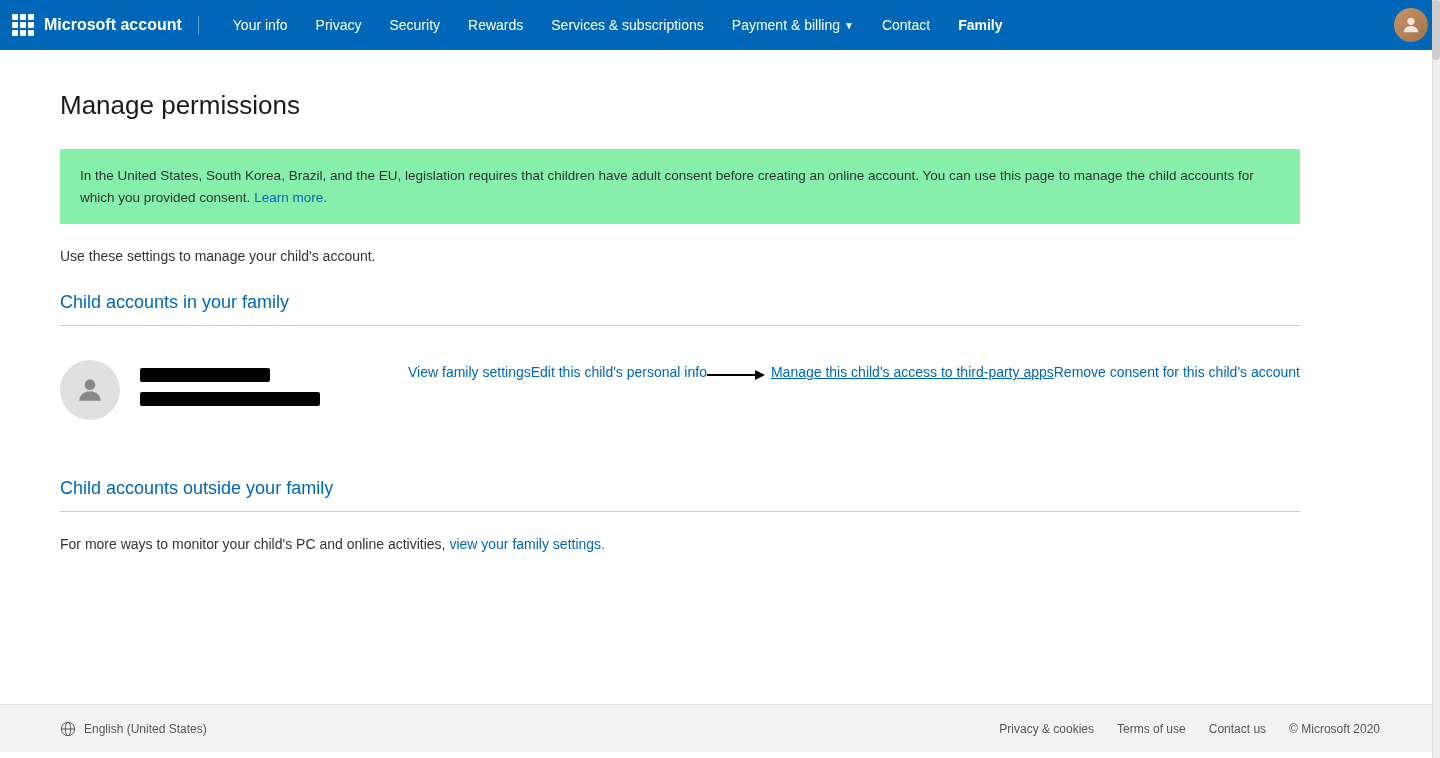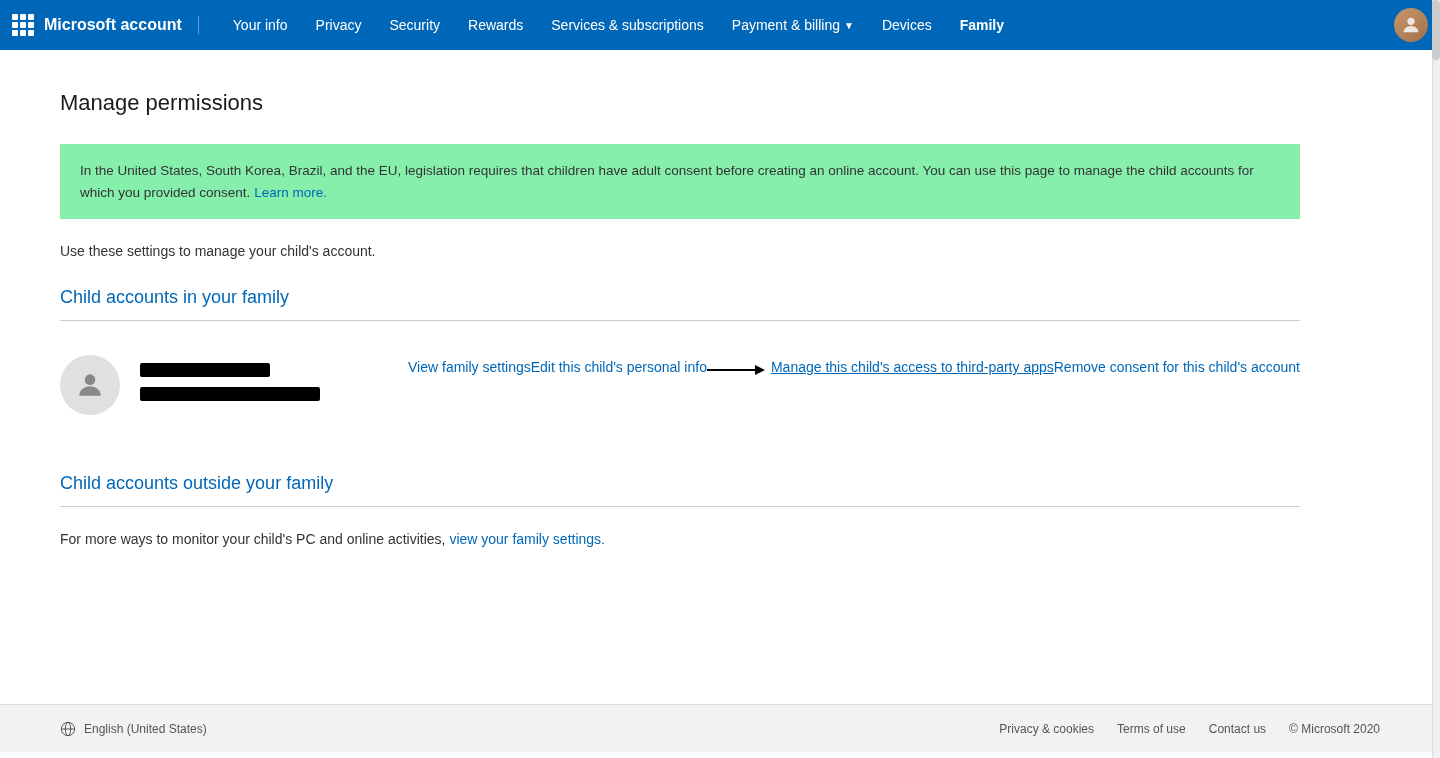--- a/index.html
+++ b/index.html
@@ -38,21 +38,21 @@
     }
     .topnav .avatar svg { width: 22px; height: 22px; }
 
     
     .main-content {
       max-width: 1360px;
       padding: 40px 60px 60px 60px;
       min-height: calc(758px - 50px - 54px);
     }
     h1.page-title {
-      font-size: 22px; font-weight: 400; color: #1a1a1a; margin-bottom: 28px;
+      font-size: 26px; font-weight: 400; color: #1a1a1a; margin-bottom: 28px;
     }
 
     .info-box {
       background: #86efac;
       border: none;
       padding: 16px 20px;
       margin-bottom: 24px;
       font-size: 13.5px;
       line-height: 1.6;
       color: #333;
@@ -141,21 +141,21 @@
   <nav>
     <a href="#">Your info</a>
     <a href="#">Privacy</a>
     <a href="#">Security</a>
     <a href="#">Rewards</a>
     <a href="#">Services &amp; subscriptions</a>
     <a href="#" style="display:flex;align-items:center;gap:4px;">
       <span>Payment &amp; billing</span>
       <span style="font-size:10px;">▼</span>
     </a>
-    <a href="#">Devices</a>
+    <a href="#">Contact</a>
     <a href="#" class="active">Family</a>
   </nav>
   <div class="avatar">
     <svg viewBox="0 0 24 24" fill="rgba(255,255,255,0.8)">
         <circle cx="12" cy="8" r="4"></circle>
         <path d="M4 20c0-4 3.6-7 8-7s8 3 8 7"></path>
       </svg>
   </div>
 </header>
 

